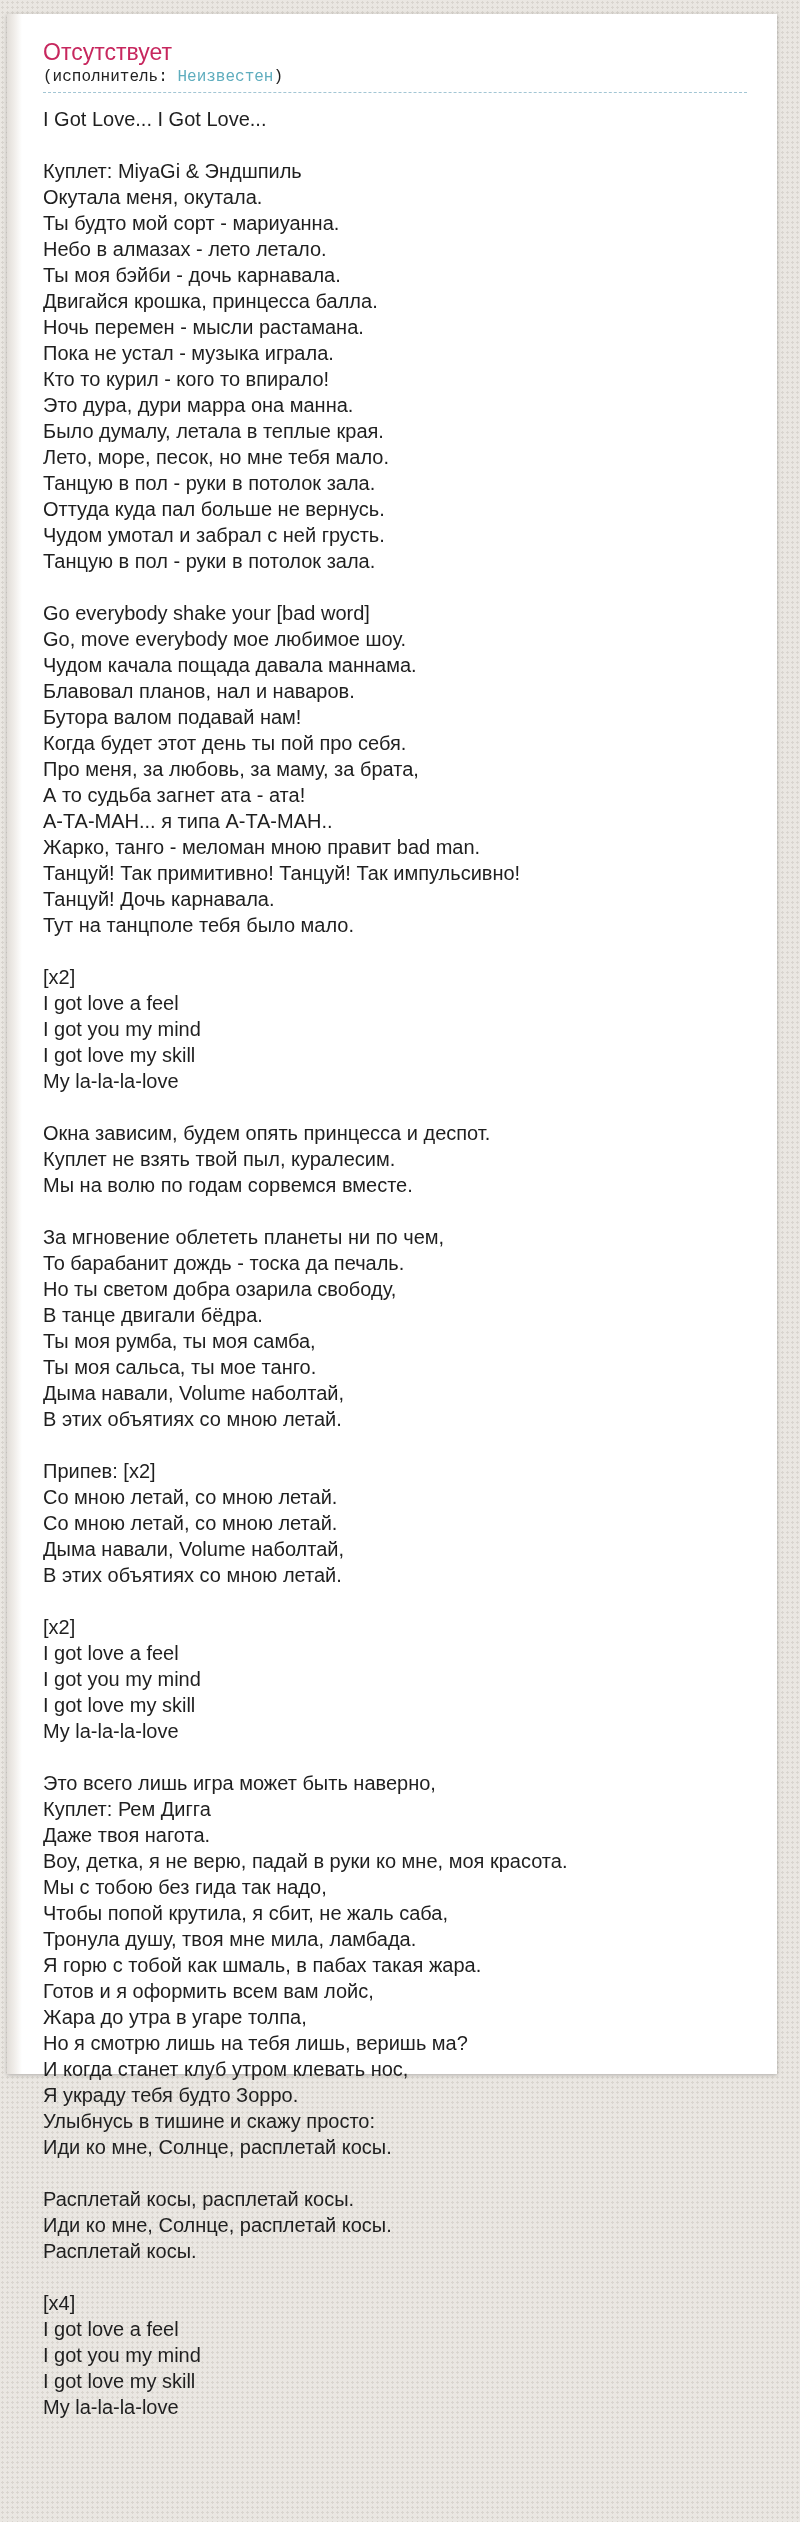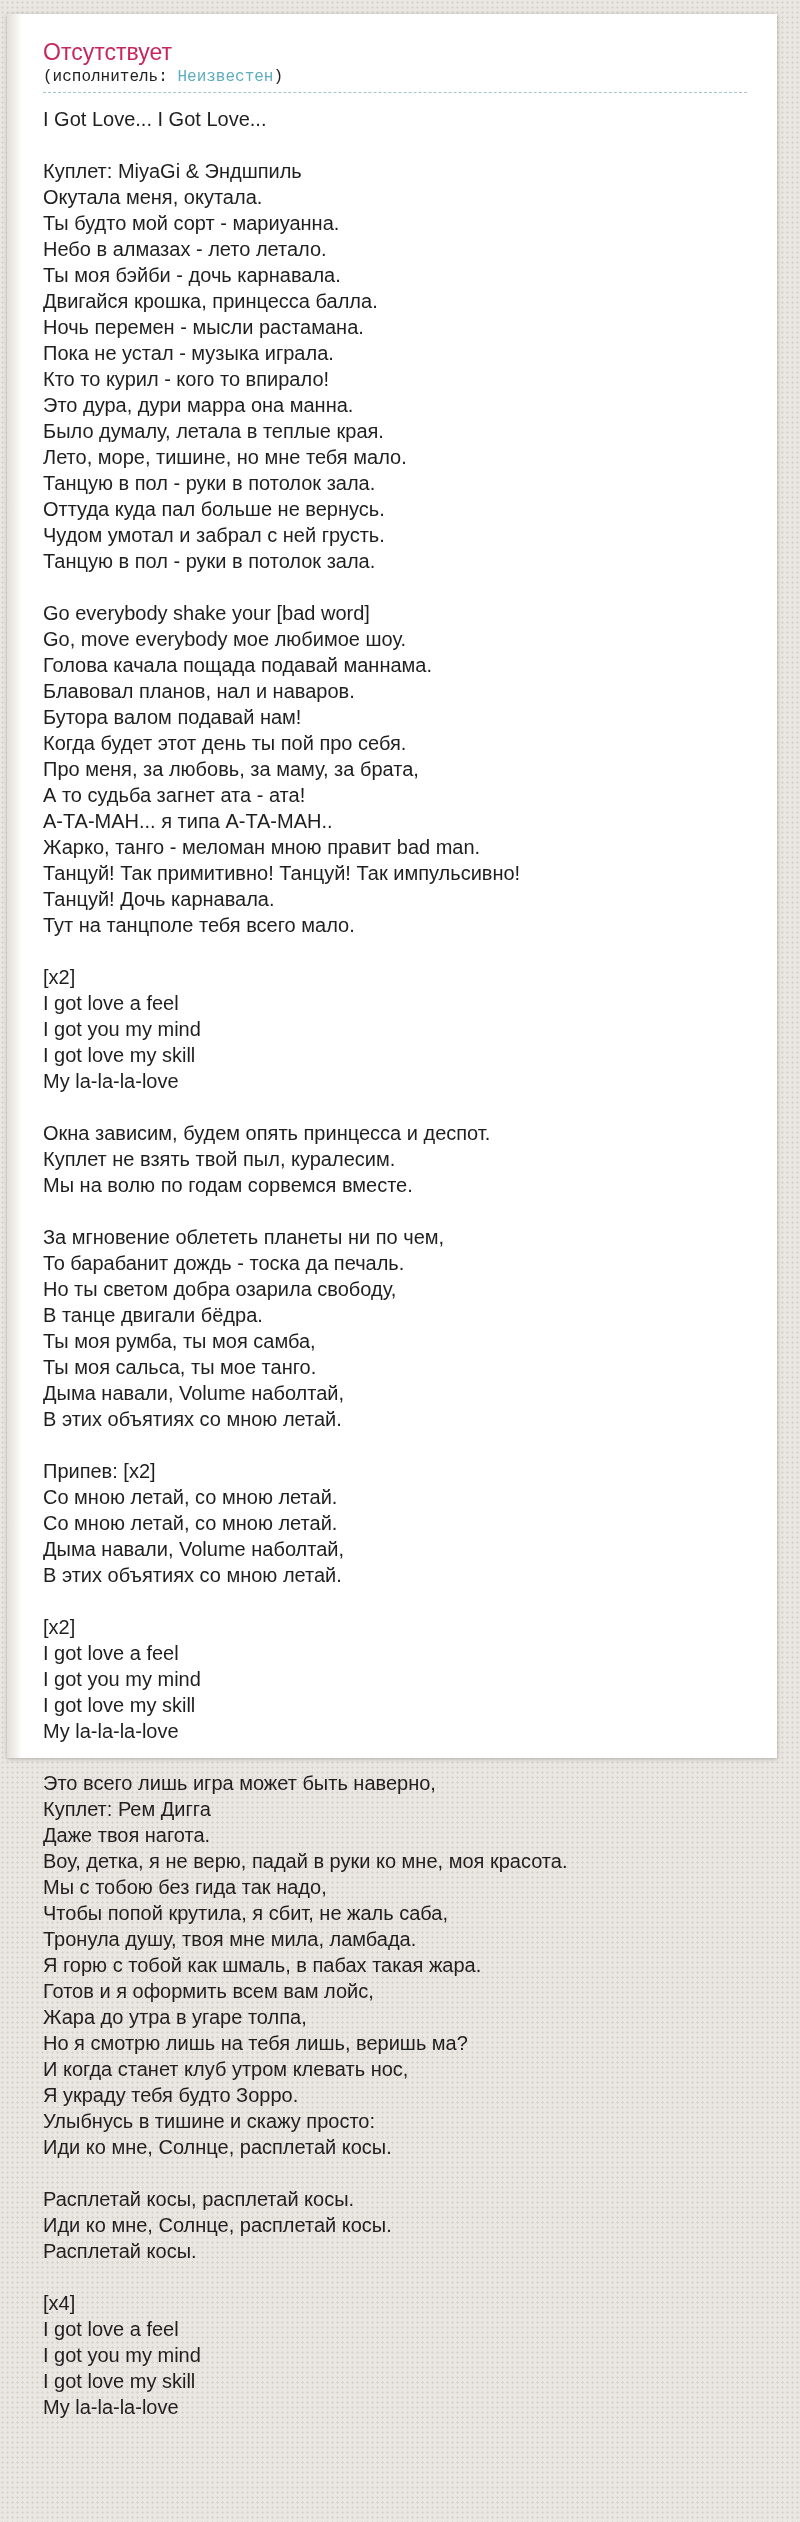--- a/index.html
+++ b/index.html
@@ -14,21 +14,21 @@
     background-color: #eae7e2;
     background-image: radial-gradient(circle, #d9d5cf 1px, rgba(0,0,0,0) 1.1px);
     background-size: 5px 5px;
     overflow: hidden;
   }
   .card {
     position: absolute;
     left: 7px;
     top: 14px;
     width: 770px;
-    height: 1744px;
+    height: 2060px;
     box-sizing: border-box;
     background: #ffffff;
     box-shadow: 0 1px 4px rgba(0,0,0,0.25);
     padding: 25px 30px 30px 36px;
   }
   .card::before {
     content: "";
     position: absolute;
     left: 0;
     top: 0;
@@ -86,40 +86,40 @@
         <div class="line">Окутала меня, окутала.</div>
         <div class="line">Ты будто мой сорт - мариуанна.</div>
         <div class="line">Небо в алмазах - лето летало.</div>
         <div class="line">Ты моя бэйби - дочь карнавала.</div>
         <div class="line">Двигайся крошка, принцесса балла.</div>
         <div class="line">Ночь перемен - мысли растамана.</div>
         <div class="line">Пока не устал - музыка играла.</div>
         <div class="line">Кто то курил - кого то впирало!</div>
         <div class="line">Это дура, дури марра она манна.</div>
         <div class="line">Было думалу, летала в теплые края.</div>
-        <div class="line">Лето, море, тишине, но мне тебя мало.</div>
+        <div class="line">Лето, море, песок, но мне тебя мало.</div>
         <div class="line">Танцую в пол - руки в потолок зала.</div>
         <div class="line">Оттуда куда пал больше не вернусь.</div>
         <div class="line">Чудом умотал и забрал с ней грусть.</div>
         <div class="line">Танцую в пол - руки в потолок зала.</div>
       </div>
       <div class="stanza">
         <div class="line">Go everybody shake your [bad word]</div>
         <div class="line">Go, move everybody мое любимое шоу.</div>
-        <div class="line">Голова качала пощада подавай маннама.</div>
+        <div class="line">Чудом качала пощада давала маннама.</div>
         <div class="line">Блавовал планов, нал и наваров.</div>
         <div class="line">Бутора валом подавай нам!</div>
         <div class="line">Когда будет этот день ты пой про себя.</div>
         <div class="line">Про меня, за любовь, за маму, за брата,</div>
         <div class="line">А то судьба загнет ата - ата!</div>
         <div class="line">А-ТА-МАН... я типа А-ТА-МАН..</div>
         <div class="line">Жарко, танго - меломан мною правит bad man.</div>
         <div class="line">Танцуй! Так примитивно! Танцуй! Так импульсивно!</div>
         <div class="line">Танцуй! Дочь карнавала.</div>
-        <div class="line">Тут на танцполе тебя всего мало.</div>
+        <div class="line">Тут на танцполе тебя было мало.</div>
       </div>
       <div class="stanza">
         <div class="line">[x2]</div>
         <div class="line">I got love a feel</div>
         <div class="line">I got you my mind</div>
         <div class="line">I got love my skill</div>
         <div class="line">My la-la-la-love</div>
       </div>
       <div class="stanza">
         <div class="line">Окна зависим, будем опять принцесса и деспот.</div>

